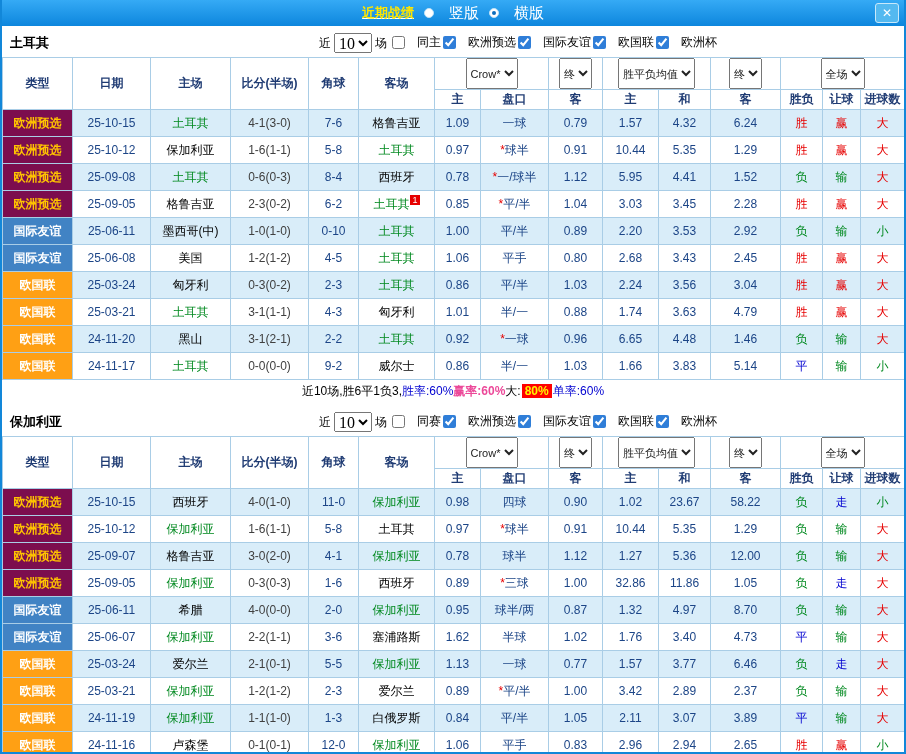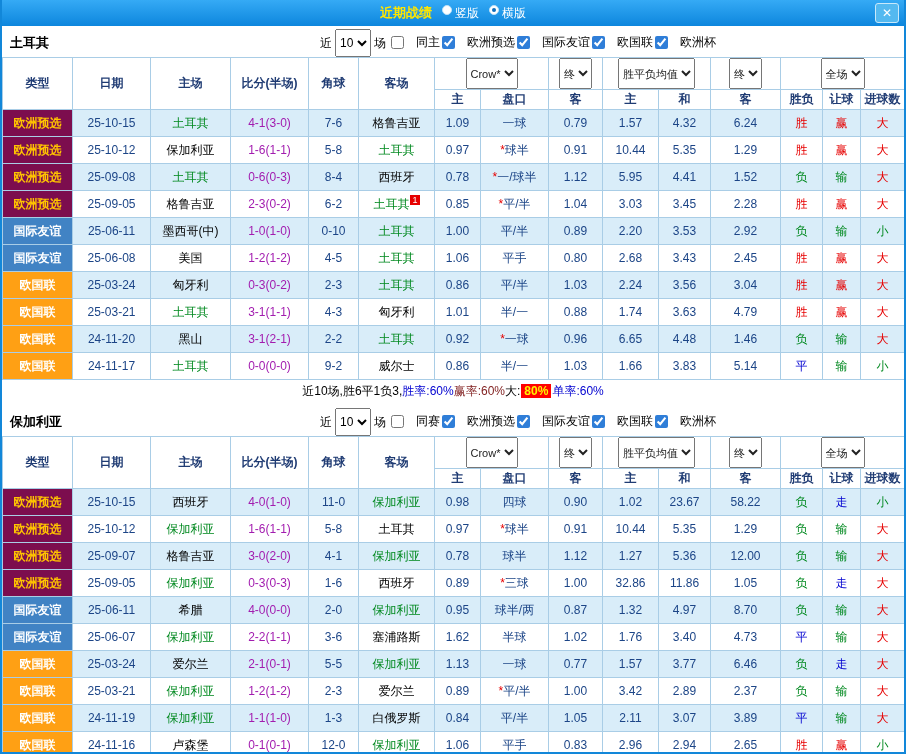--- a/index.html
+++ b/index.html
@@ -1,67 +1,67 @@
 <!DOCTYPE html>
 <html lang="zh"><head>
 <meta charset="utf-8">
 <style>
   * { box-sizing: border-box; }
   html,body { margin:0; padding:0; }
   body { width:906px; font-family:"Liberation Sans","DejaVu Sans",sans-serif; font-size:12px; background:#fff; }
   .window { width:906px; height:754px; background:#fff; border:2px solid #1287d9; border-top:none; overflow:hidden; }
 
   
-  .titlebar { height:26px; background:linear-gradient(#35aaf5,#0d86dd); display:flex; align-items:center; justify-content:center; position:relative; color:#fff; }
+  .titlebar { height:26px; background:linear-gradient(#35aaf5,#0d86dd); display:flex; align-items:center; justify-content:center; position:relative; color:#fff;text-decoration:underline; }
   .title { color:#ffe600; font-weight:bold; font-size:13px; }
-  .radio-opt { display:inline-flex; align-items:flex-start; gap:3px; margin-left:10px; cursor:pointer; font-size:12px; }
+  .radio-opt { display:inline-flex; align-items:center; gap:15px; margin-left:10px; cursor:pointer; font-size:15px; }
   .radio { width:10px; height:10px; border-radius:50%; background:#fff; border:1px solid #bfe2f8; position:relative; display:inline-block; }
   .radio.selected::after { content:""; position:absolute; left:2px; top:2px; width:4px; height:4px; border-radius:50%; background:#0d6ebd; }
   .close-btn { position:absolute; right:5px; top:3px; width:24px; height:20px; background:#54b9f0; border:1px solid #c8e9fb; border-radius:3px; color:#fff; font-weight:bold; text-align:center; line-height:18px; cursor:pointer; }
 
   
   .section { margin-top:3px; }
   .section + .section { margin-top:6px; }
   .section-bar { display:flex; align-items:center; height:28px; padding:0 8px; background:#fff; }
   .team-title { font-weight:bold; font-size:13px; color:#000; min-width:130px; }
   .filters { flex:1; display:flex; align-items:center; justify-content:center; gap:3px; color:#000; }
-  .filters select { font-size:12px; height:28px; }
+  .filters select { font-size:16px; height:20px;font-family:Liberation Serif, serif; }
   .chk { display:inline-flex; align-items:center; gap:12px; margin-left:2px; cursor:pointer; }
   .chk input { width:13px; height:13px; accent-color:#2f7ed8; margin:0; }
 
   
   table.stats { width:100%; border-collapse:collapse; table-layout:fixed; }
   .stats th, .stats td { border:1px solid #a9cde6; text-align:center; padding:0 1px; overflow:hidden; white-space:nowrap; }
   .stats thead tr.hrow1 th { height:24px; }
   .stats thead tr.hrow2 th { height:20px; }
   .stats thead th { color:#1f3b73; font-weight:bold; background:#fff; font-size:12px; }
   .stats thead select { font-size:11px; height:31px; max-width:96%; color:#222; }
   .stats tbody td { height:27px; font-size:12px; }
   tbody tr.odd { background:#d9edf9; }
   tbody tr.even { background:#fff; }
 
   .type-cell { font-weight:bold; }
   .t-qual     { background:#7c0d4e; color:#ffc400; }
   .t-friendly { background:#4183c4; color:#ffffff; }
   .t-nations  { background:#ffa014; color:#ffffff; }
 
   .c-navy  { color:#1c4587; }
-  .c-score { color:#a21caf; }
+  .c-score { color:#404040; }
   .c-red   { color:#e60000; }
   .c-green { color:#00891f; }
   .c-blue  { color:#0000d0; }
   .team-cell { color:#000; }
   .team-self { color:#00891f; }
   .star { color:#e60000; }
   .card-badge { background:#e60000; color:#fff; font-size:9px; padding:0 2px; margin-left:1px; }
 
   .summary { height:22px; display:flex; align-items:center; justify-content:center; font-size:12px; background:#fff; }
   .seg.plain { color:#000; }
   .seg.blue  { color:#0000d0; }
-  .seg.red   { color:#7f1d1d; }
+  .seg.red   { color:#ec4899;font-weight:bold; }
   .seg.hot   { background:#ff0000; color:#fff200; font-weight:bold; padding:0 3px; margin:0 1px; }
 </style>
 </head>
 <body>
 
 <div class="window">
 
   <div class="titlebar">
     <span class="title">近期战绩</span>
     <span><span class="radio-opt">

